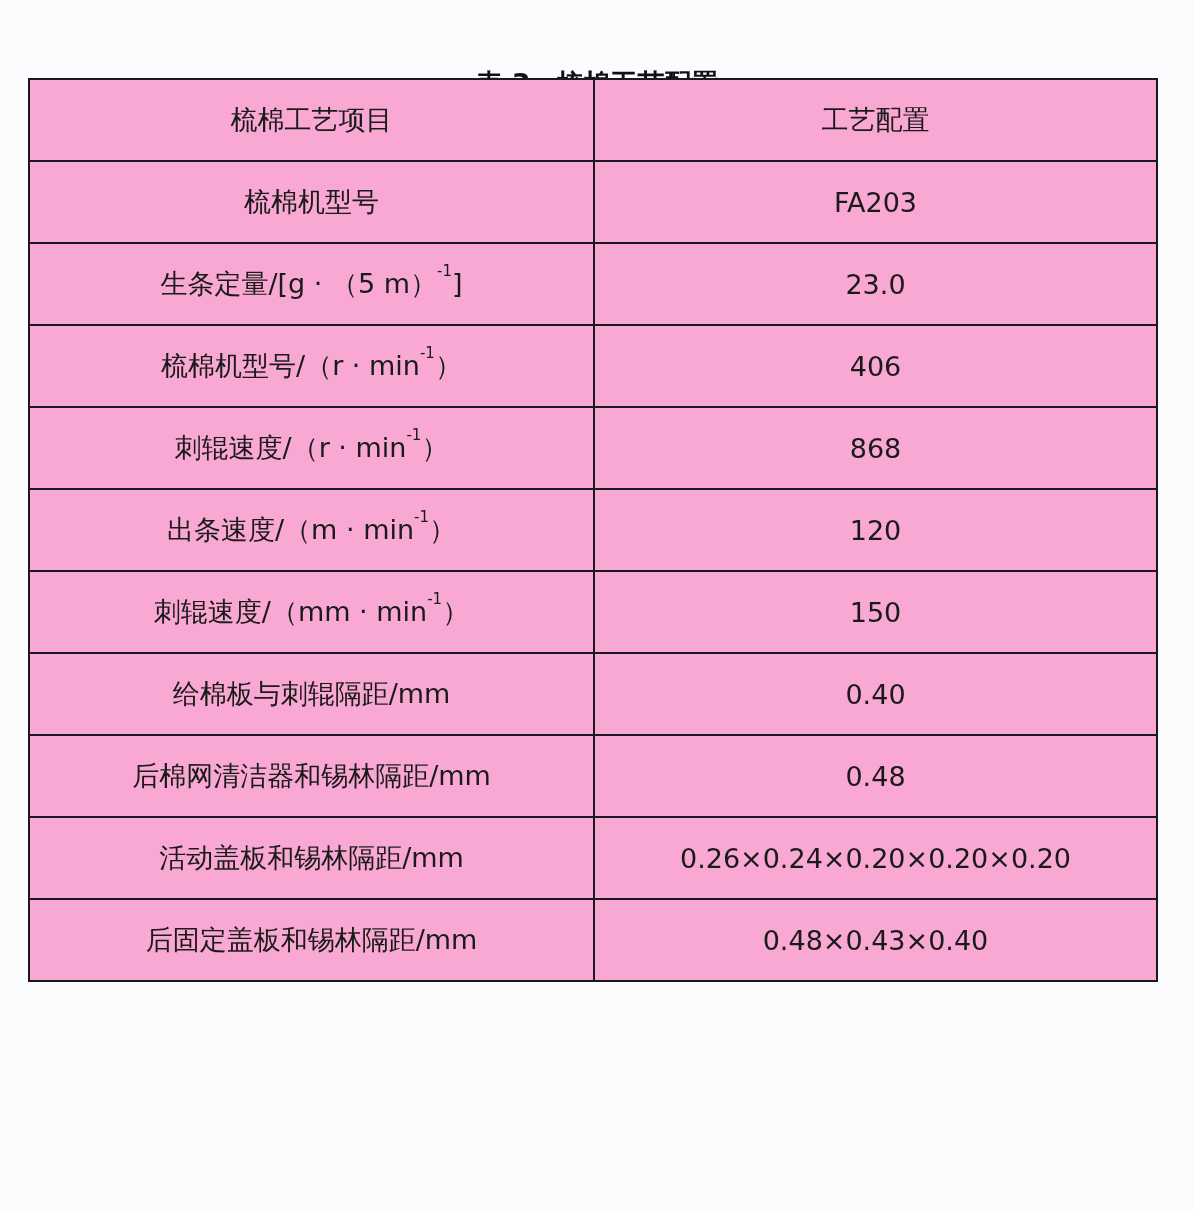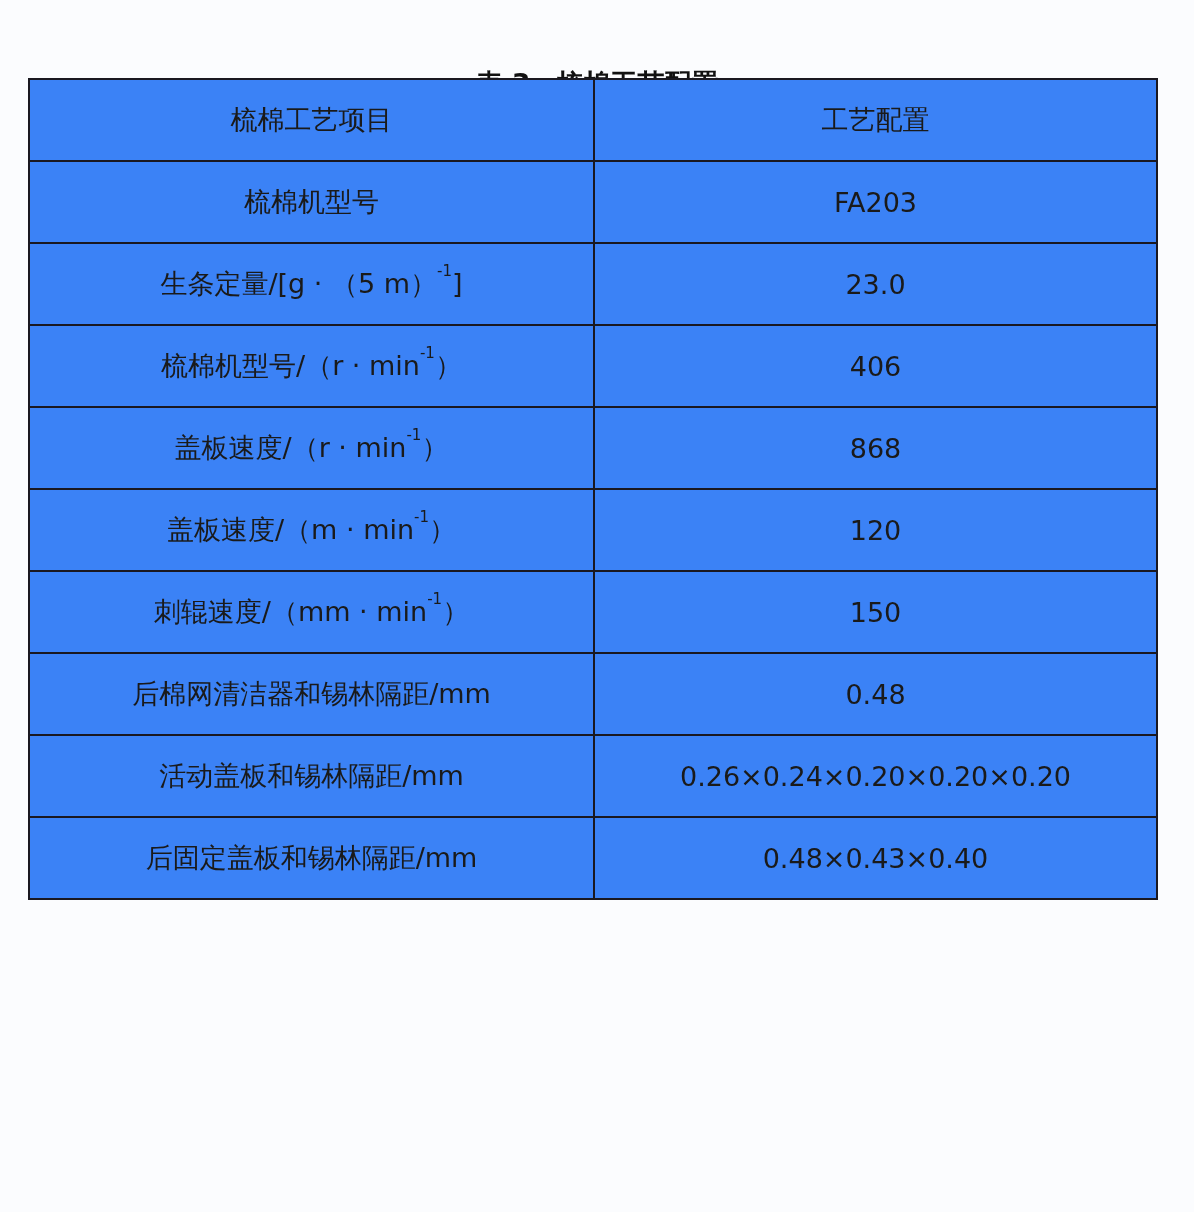--- a/index.html
+++ b/index.html
@@ -41,21 +41,21 @@
       table-layout: fixed;
     }
     table.cfg td {
       border: 2px solid #1a1820;
       height: 80px;
       padding: 0;
       text-align: center;
       vertical-align: middle;
       font-size: 27px;
       color: #1a1a1a;
-      background: #3b82f6;
+      background: #f9a8d4;
     }
     table.cfg col.c1 { width: 565px; }
     table.cfg col.c2 { width: 563px; }
     sup {
       font-size: 15px;
       vertical-align: top;
       position: relative;
       top: -4px;
     }
   </style>
@@ -82,30 +82,34 @@
     </tr>
     <tr>
       <td><span>生条定量/[g · （5 m）</span><sup>-1</sup><span>]</span></td>
       <td>23.0</td>
     </tr>
     <tr>
       <td><span>梳棉机型号/（r · min</span><sup>-1</sup><span>）</span></td>
       <td>406</td>
     </tr>
     <tr>
-      <td><span>盖板速度/（r · min</span><sup>-1</sup><span>）</span></td>
+      <td><span>刺辊速度/（r · min</span><sup>-1</sup><span>）</span></td>
       <td>868</td>
     </tr>
     <tr>
-      <td><span>盖板速度/（m · min</span><sup>-1</sup><span>）</span></td>
+      <td><span>出条速度/（m · min</span><sup>-1</sup><span>）</span></td>
       <td>120</td>
     </tr>
     <tr>
       <td><span>刺辊速度/（mm · min</span><sup>-1</sup><span>）</span></td>
       <td>150</td>
+    </tr>
+    <tr>
+      <td>给棉板与刺辊隔距/mm</td>
+      <td>0.40</td>
     </tr>
     <tr>
       <td>后棉网清洁器和锡林隔距/mm</td>
       <td>0.48</td>
     </tr>
     <tr>
       <td>活动盖板和锡林隔距/mm</td>
       <td>0.26×0.24×0.20×0.20×0.20</td>
     </tr>
     <tr>

